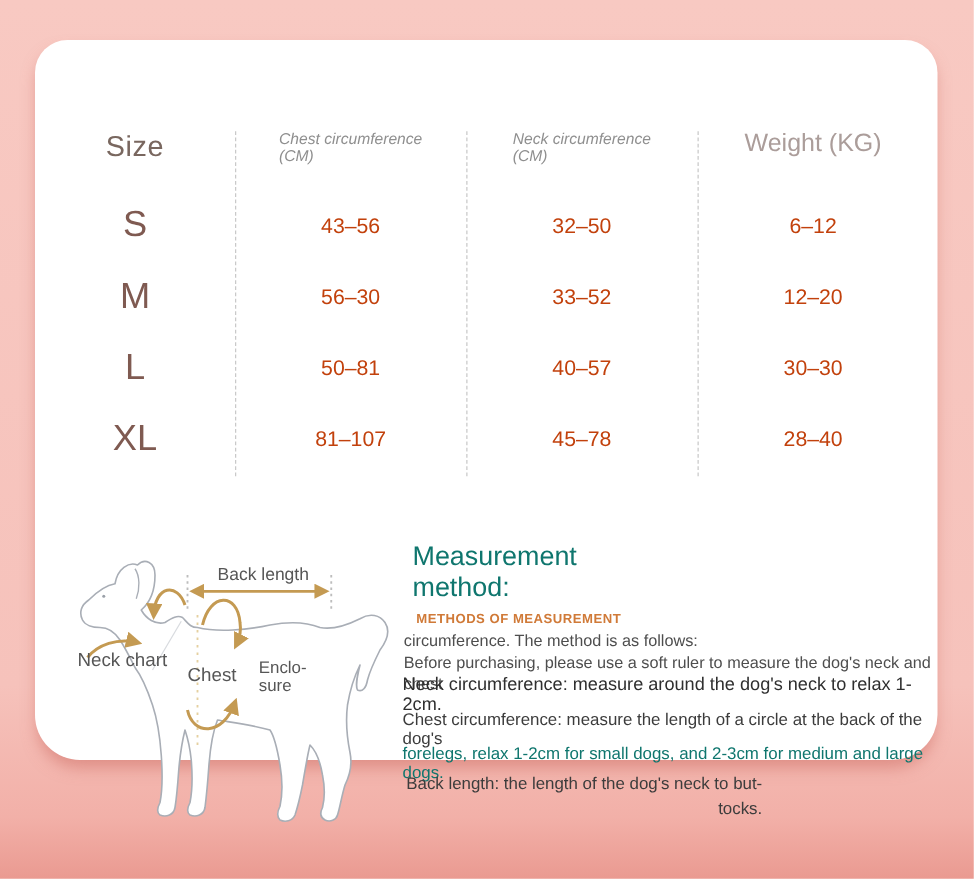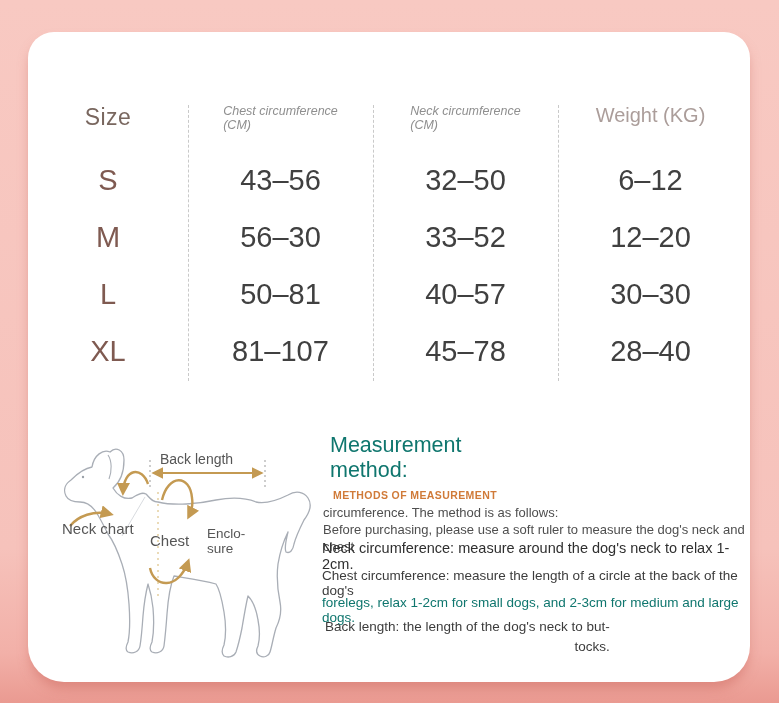--- a/index.html
+++ b/index.html
@@ -2,47 +2,47 @@
 <html><head>
 <meta charset="utf-8">
 <style>
   html,body{margin:0;padding:0;}
   body{
     width:779px;height:703px;position:relative;overflow:hidden;
     font-family:"Liberation Sans","DejaVu Sans",sans-serif;
     background:linear-gradient(180deg,#f8c9c2 0%,#f6c2bb 78%,#f2b0a8 93%,#ea9a91 100%);
   }
   .card{
-    position:absolute;left:28px;top:32px;width:722px;height:650px;
+    position:absolute;left:28px;top:32px;width:722px;height:576px;
     background:#ffffff;border-radius:26px 26px 36px 36px;
     box-shadow:0 8px 12px -2px rgba(205,110,100,0.55);
   }
   
   .size-table{
     position:absolute;left:0;top:56px;width:715px;
     display:grid;grid-template-columns:160px 185px 185px 185px;
     grid-template-rows:64px 57px 57px 57px 57px;
   }
   .cell{display:flex;align-items:center;justify-content:center;}
   .hdr{align-items:flex-start;padding-top:16px;}
   .size-hdr{font-size:23px;color:#79675f;letter-spacing:.5px;}
   .col-hdr{font-size:12.5px;line-height:14px;color:#8f8f8f;text-align:left;font-style:italic;}
   .weight-hdr{font-size:20px;color:#ab9d9a;}
   .size-letter{font-size:29px;color:#7f5a51;}
-  .val{font-size:29px;color:#404040;}
+  .val{font-size:17px;color:#c2410c;}
   .divider{
     position:absolute;top:73px;height:276px;width:0;
     border-left:1.5px dashed #c9c9c9;
   }
   .div1{left:160px;} .div2{left:345px;} .div3{left:530px;}
   
   .diagram{position:absolute;left:22px;top:408px;width:290px;height:255px;}
   .diagram svg{position:absolute;left:0;top:0;}
   .dlabel{position:absolute;color:#565656;}
-  .lbl-backlength{left:110px;top:11px;font-size:14px;}
+  .lbl-backlength{left:124px;top:11px;font-size:14px;}
   .lbl-neck{left:12px;top:80px;font-size:15px;}
   .lbl-chest{left:100px;top:92px;font-size:15px;}
   .lbl-enclosure{left:137px;top:86px;font-size:13.5px;line-height:15px;margin-left:20px;}
   
   .mm-heading{position:absolute;left:302px;top:401px;font-size:21.5px;line-height:25px;color:#0f766e;}
   .mm-sub{position:absolute;left:305px;top:457px;font-size:10.5px;font-weight:700;color:#d07a38;letter-spacing:.4px;}
   .mm-intro{position:absolute;left:295px;top:472px;font-size:13px;line-height:17px;color:#4e4e4e;}
   .mm-neck{position:absolute;left:294px;top:508px;font-size:14.5px;color:#2f2f2f;}
   .mm-chest1{position:absolute;left:294px;top:536px;font-size:13.5px;color:#3c3c3c;}
   .mm-chest2{position:absolute;left:294px;top:563px;font-size:13.5px;color:#0f766e;}

